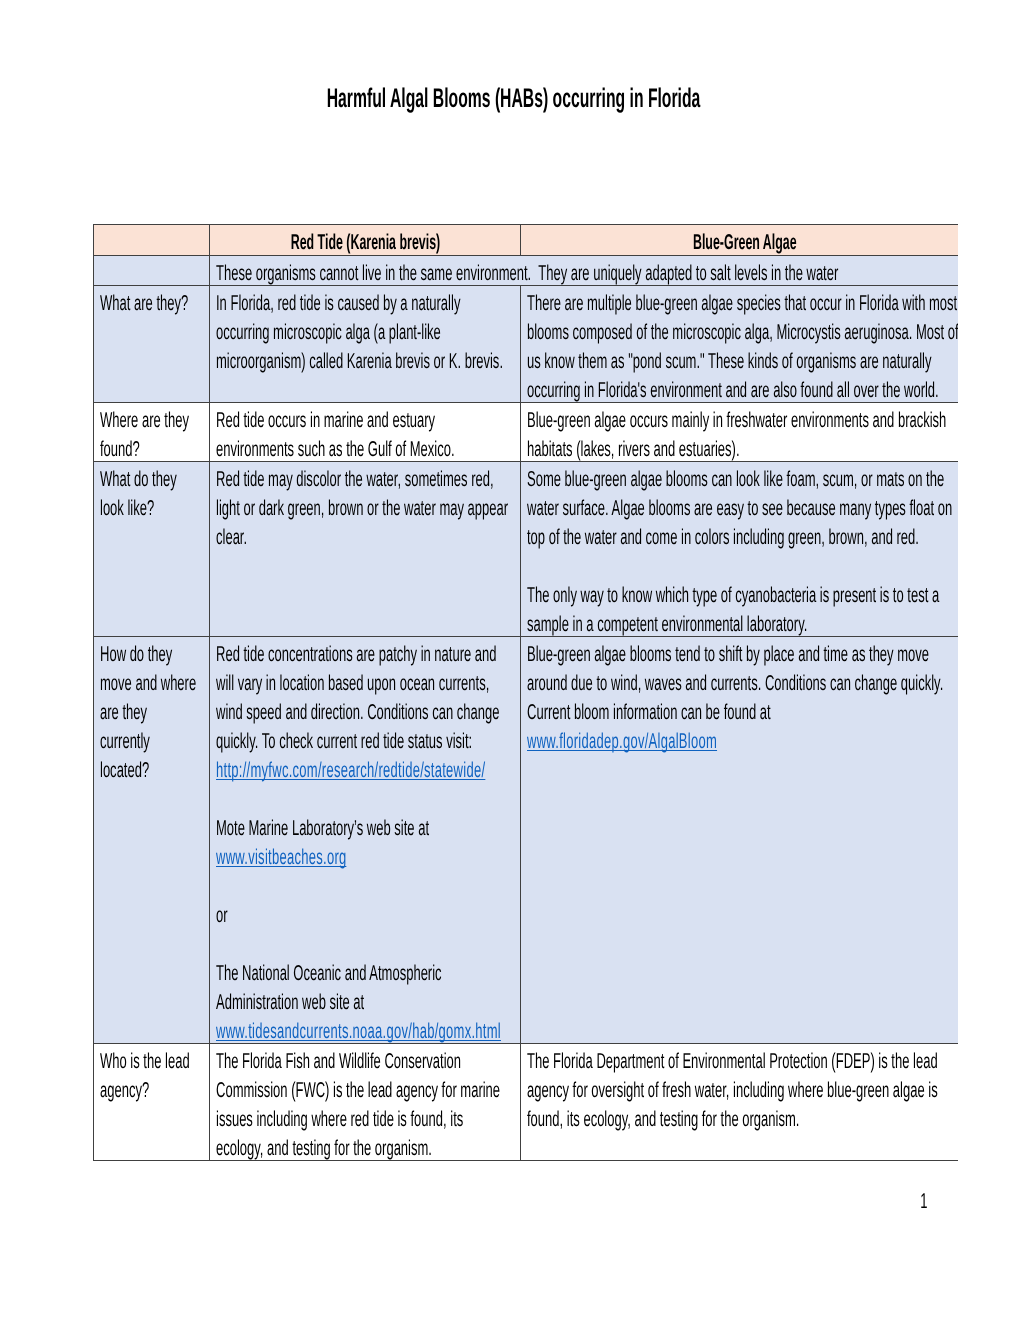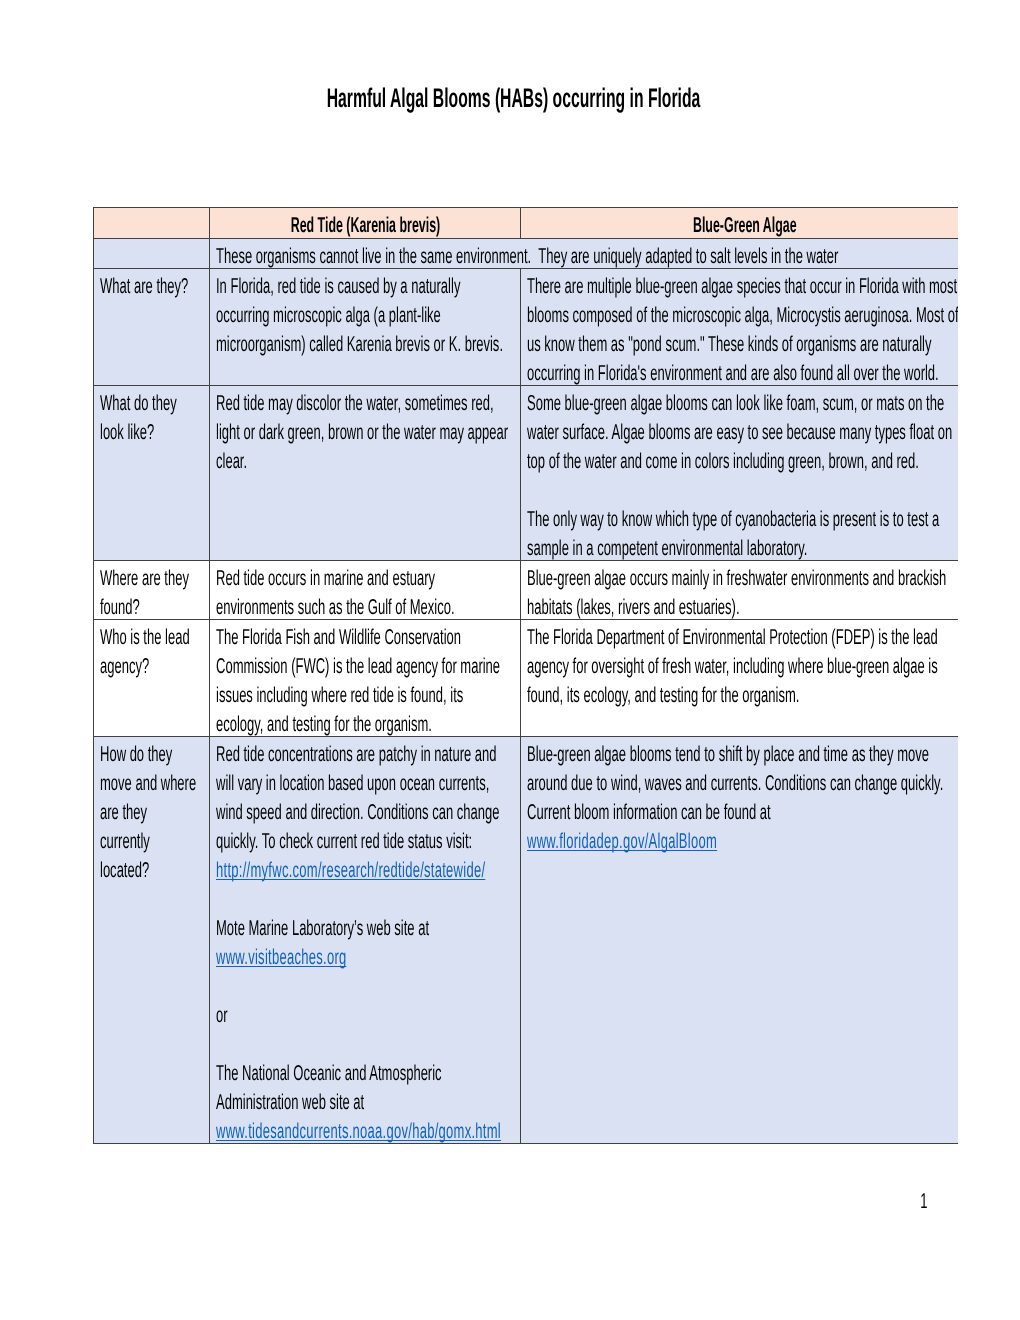--- a/index.html
+++ b/index.html
@@ -22,21 +22,21 @@
     position:absolute; left:3.1px; top:83.5px; width:1020px;
     text-align:center; font-size:27px; font-weight:bold; line-height:28px;
   }
   .doc-title .sx { transform-origin:center top; transform:scaleX(0.5828) translateZ(0); top:0; }
   .section-heading {
     position:absolute; left:93.9px; top:166px;
     font-size:21.5px; font-weight:bold; line-height:28px;
   }
   .section-heading .sx { transform:scaleX(0.5944) translateZ(0); top:0; }
   table.habs {
-    position:absolute; left:93px; top:207px;
+    position:absolute; left:93px; top:224px;
     width:875px; border-collapse:collapse; table-layout:fixed;
   }
   table.habs td, table.habs th {
     border:1px solid #404040;
     vertical-align:top;
     padding:0px 5px 0px 6px;
     font-size:21.5px;
     line-height:29.0px;
     font-weight:normal;
     text-align:left;
@@ -92,67 +92,50 @@
             <div class="ln"><span class="sx">microorganism) called Karenia brevis or K. brevis.</span></div>
           </td>
           <td class="shade">
             <div class="ln"><span class="sx">There are multiple blue-green algae species that occur in Florida with most</span></div>
             <div class="ln"><span class="sx">blooms composed of the microscopic alga, Microcystis aeruginosa. Most of</span></div>
             <div class="ln"><span class="sx">us know them as "pond scum." These kinds of organisms are naturally</span></div>
             <div class="ln"><span class="sx">occurring in Florida's environment and are also found all over the world.</span></div>
           </td>
         </tr>
         <tr>
+          <td class="plain">
+            <div class="ln"><span class="sx">Where are they</span></div>
+            <div class="ln"><span class="sx">found?</span></div>
+          </td>
+          <td class="plain">
+            <div class="ln"><span class="sx">Red tide occurs in marine and estuary</span></div>
+            <div class="ln"><span class="sx">environments such as the Gulf of Mexico.</span></div>
+          </td>
+          <td class="plain">
+            <div class="ln"><span class="sx">Blue-green algae occurs mainly in freshwater environments and brackish</span></div>
+            <div class="ln"><span class="sx">habitats (lakes, rivers and estuaries).</span></div>
+          </td>
+        </tr>
+        <tr>
           <td class="shade">
             <div class="ln"><span class="sx">What do they</span></div>
             <div class="ln"><span class="sx">look like?</span></div>
           </td>
           <td class="shade">
             <div class="ln"><span class="sx">Red tide may discolor the water, sometimes red,</span></div>
             <div class="ln"><span class="sx">light or dark green, brown or the water may appear</span></div>
             <div class="ln"><span class="sx">clear.</span></div>
           </td>
           <td class="shade">
             <div class="ln"><span class="sx">Some blue-green algae blooms can look like foam, scum, or mats on the</span></div>
             <div class="ln"><span class="sx">water surface. Algae blooms are easy to see because many types float on</span></div>
             <div class="ln"><span class="sx">top of the water and come in colors including green, brown, and red.</span></div>
             <div class="ln"><span class="sx">&nbsp;</span></div>
             <div class="ln"><span class="sx">The only way to know which type of cyanobacteria is present is to test a</span></div>
             <div class="ln"><span class="sx">sample in a competent environmental laboratory.</span></div>
-          </td>
-        </tr>
-        <tr>
-          <td class="plain">
-            <div class="ln"><span class="sx">Where are they</span></div>
-            <div class="ln"><span class="sx">found?</span></div>
-          </td>
-          <td class="plain">
-            <div class="ln"><span class="sx">Red tide occurs in marine and estuary</span></div>
-            <div class="ln"><span class="sx">environments such as the Gulf of Mexico.</span></div>
-          </td>
-          <td class="plain">
-            <div class="ln"><span class="sx">Blue-green algae occurs mainly in freshwater environments and brackish</span></div>
-            <div class="ln"><span class="sx">habitats (lakes, rivers and estuaries).</span></div>
-          </td>
-        </tr>
-        <tr>
-          <td class="plain">
-            <div class="ln"><span class="sx">Who is the lead</span></div>
-            <div class="ln"><span class="sx">agency?</span></div>
-          </td>
-          <td class="plain">
-            <div class="ln"><span class="sx">The Florida Fish and Wildlife Conservation</span></div>
-            <div class="ln"><span class="sx">Commission (FWC) is the lead agency for marine</span></div>
-            <div class="ln"><span class="sx">issues including where red tide is found, its</span></div>
-            <div class="ln"><span class="sx">ecology, and testing for the organism.</span></div>
-          </td>
-          <td class="plain">
-            <div class="ln"><span class="sx">The Florida Department of Environmental Protection (FDEP) is the lead</span></div>
-            <div class="ln"><span class="sx">agency for oversight of fresh water, including where blue-green algae is</span></div>
-            <div class="ln"><span class="sx">found, its ecology, and testing for the organism.</span></div>
           </td>
         </tr>
         <tr>
           <td class="shade">
             <div class="ln"><span class="sx">How do they</span></div>
             <div class="ln"><span class="sx">move and where</span></div>
             <div class="ln"><span class="sx">are they</span></div>
             <div class="ln"><span class="sx">currently</span></div>
             <div class="ln"><span class="sx">located?</span></div>
           </td>
@@ -172,16 +155,33 @@
             <div class="ln"><span class="sx">Administration web site at</span></div>
             <div class="ln"><span class="sx"><a class="link">www.tidesandcurrents.noaa.gov/hab/gomx.html</a></span></div>
           </td>
           <td class="shade">
             <div class="ln"><span class="sx">Blue-green algae blooms tend to shift by place and time as they move</span></div>
             <div class="ln"><span class="sx">around due to wind, waves and currents. Conditions can change quickly.</span></div>
             <div class="ln"><span class="sx">Current bloom information can be found at</span></div>
             <div class="ln"><span class="sx"><a class="link">www.floridadep.gov/AlgalBloom</a></span></div>
           </td>
         </tr>
+        <tr>
+          <td class="plain">
+            <div class="ln"><span class="sx">Who is the lead</span></div>
+            <div class="ln"><span class="sx">agency?</span></div>
+          </td>
+          <td class="plain">
+            <div class="ln"><span class="sx">The Florida Fish and Wildlife Conservation</span></div>
+            <div class="ln"><span class="sx">Commission (FWC) is the lead agency for marine</span></div>
+            <div class="ln"><span class="sx">issues including where red tide is found, its</span></div>
+            <div class="ln"><span class="sx">ecology, and testing for the organism.</span></div>
+          </td>
+          <td class="plain">
+            <div class="ln"><span class="sx">The Florida Department of Environmental Protection (FDEP) is the lead</span></div>
+            <div class="ln"><span class="sx">agency for oversight of fresh water, including where blue-green algae is</span></div>
+            <div class="ln"><span class="sx">found, its ecology, and testing for the organism.</span></div>
+          </td>
+        </tr>
       </tbody>
   </table>
   <div class="pageno"><span class="sx">1</span></div>
 </div>
 
 </body></html>

